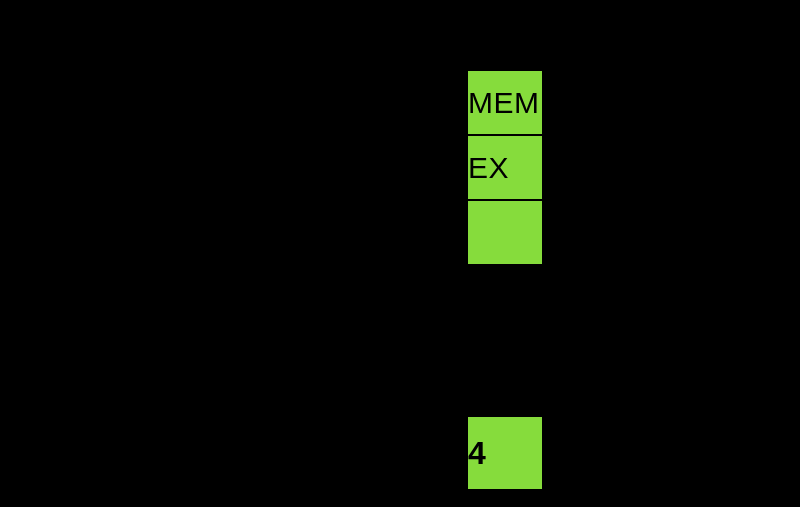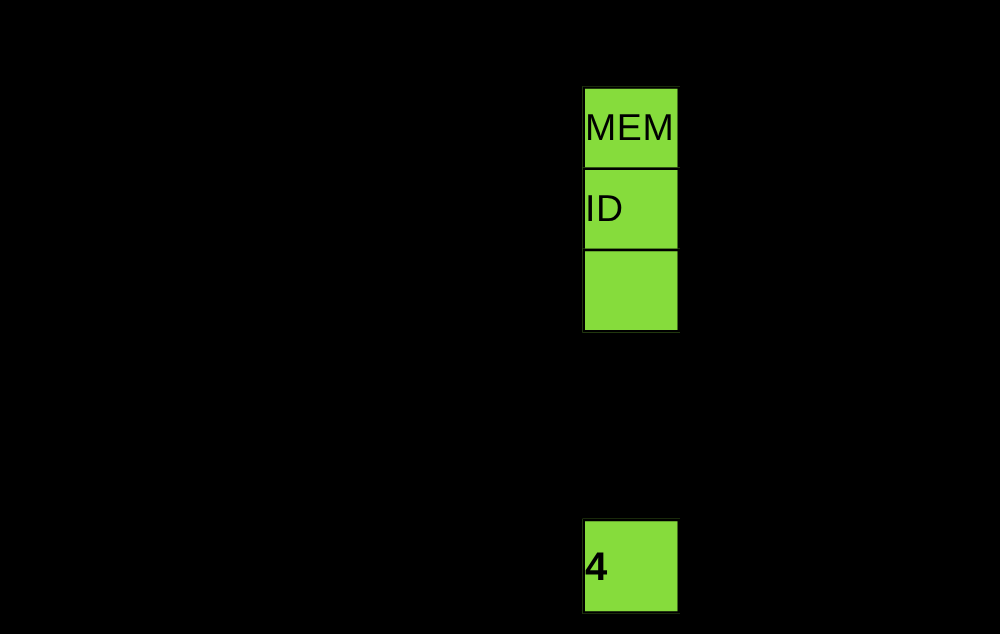--- a/index.html
+++ b/index.html
@@ -49,21 +49,21 @@
   }
 </style>
 </head>
 <body>
 
 <div class="stage-stack">
   <div class="box stage">
     <span>MEM</span>
   </div>
   <div class="box stage">
-    <span>ID</span>
+    <span>EX</span>
   </div>
   <div class="box stage">
     <span></span>
   </div>
 </div>
 
 <div class="box const-box">
   <span>4</span>
 </div>
 

